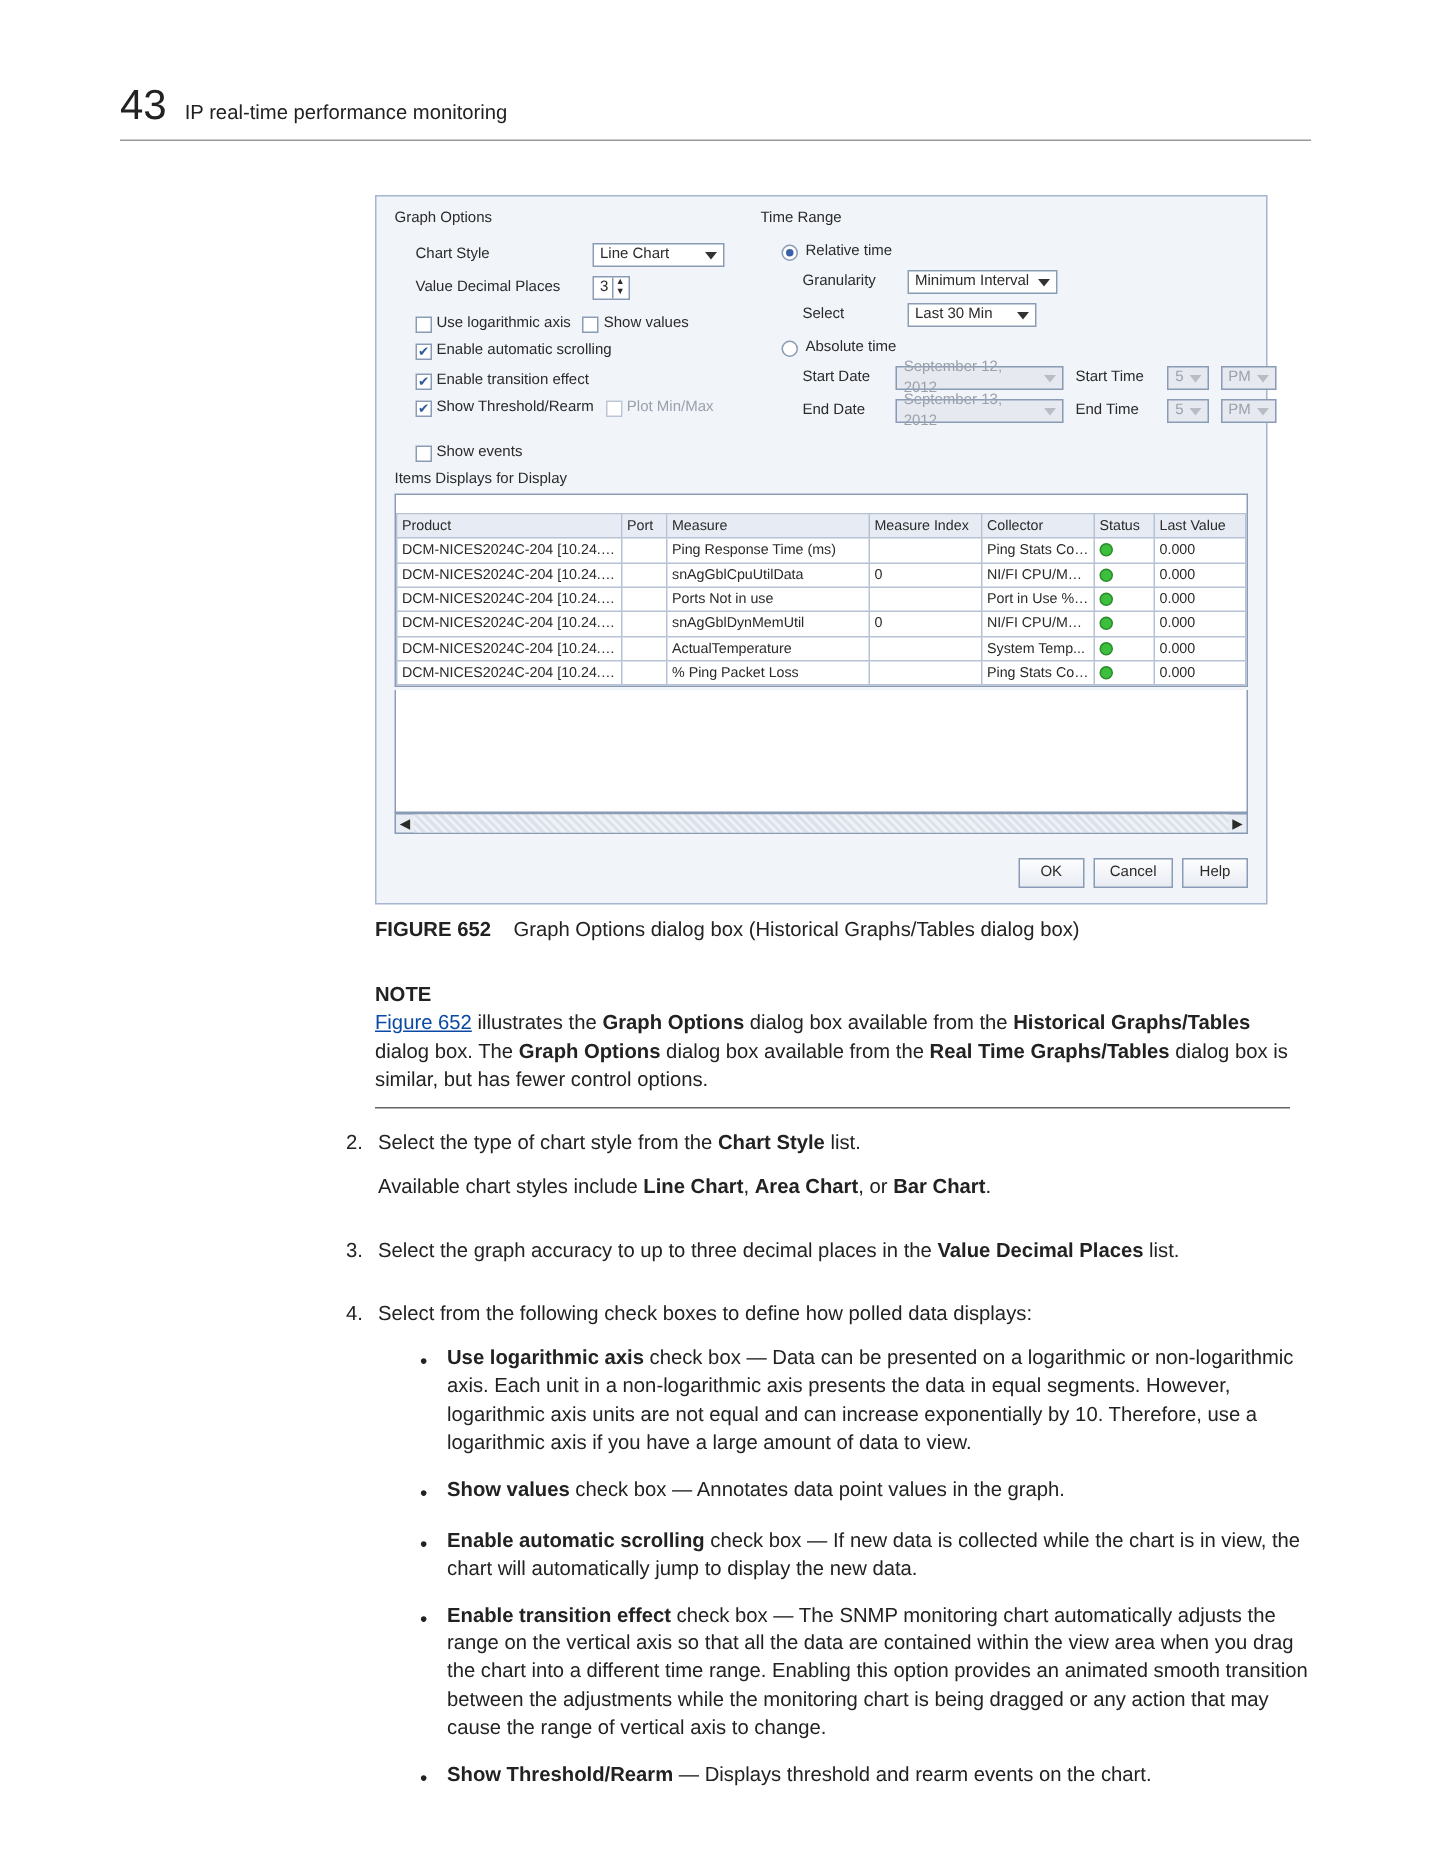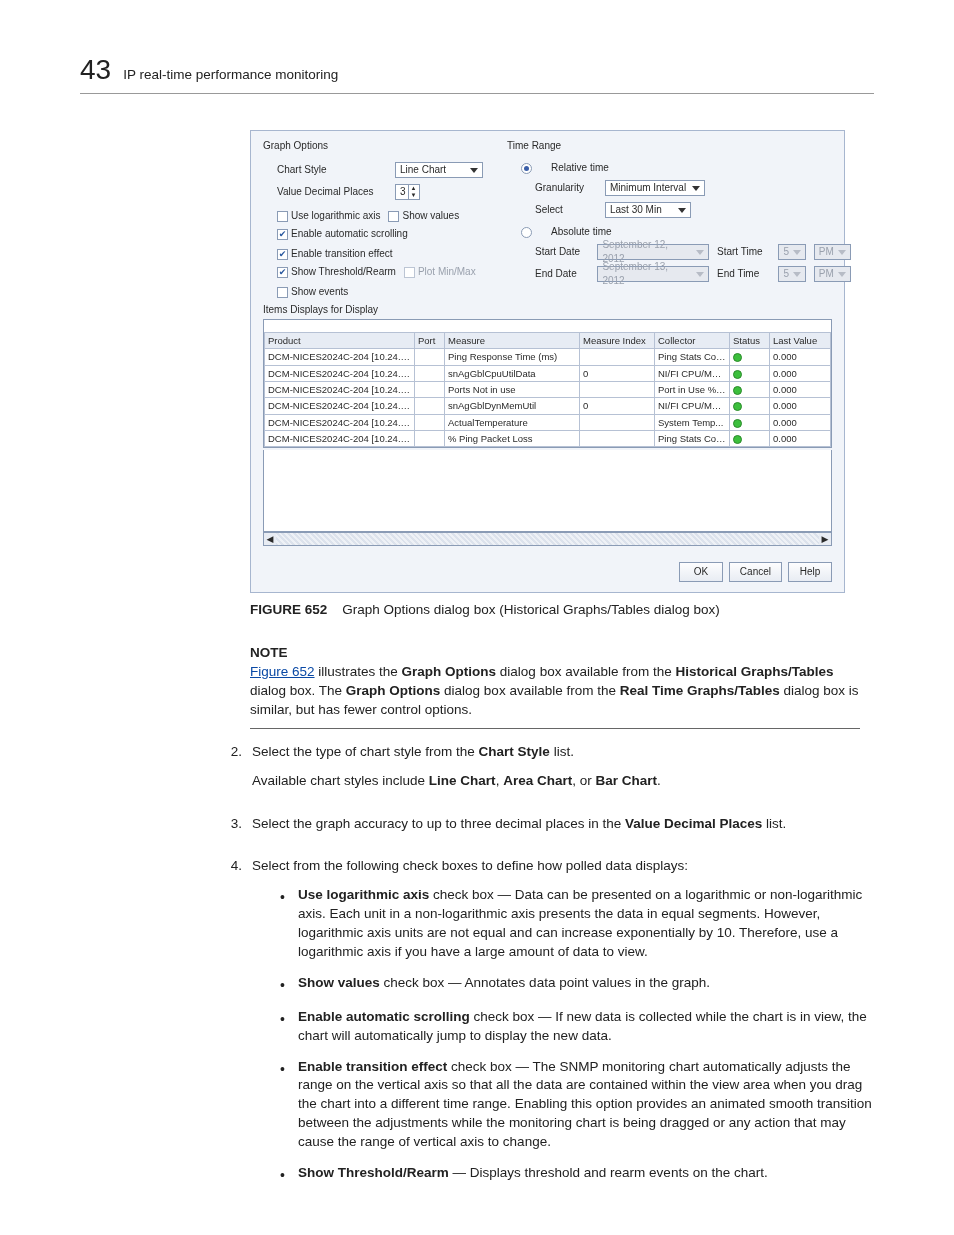--- a/index.html
+++ b/index.html
@@ -105,21 +105,21 @@
     background: #fff;
     display: inline-flex;
     align-items: center;
     justify-content: center;
     font-size: 9px;
     line-height: 9px;
     color: #2c5aa0;
   }
   .chk.disabled { color: #9aa1ad; }
   .chk.disabled .box { border-color: #bcc5d4; color: #bcc5d4; }
-  .radio-row { display: flex; align-items: center; gap: 19px; margin-left: 14px; }
+  .radio-row { display: flex; align-items: center; gap: 5px; margin-left: 14px; }
   .radio-dot {
     width: 11px; height: 11px; border: 1px solid #8a9bb5; border-radius: 50%;
     display: inline-flex; align-items: center; justify-content: center; background: #fff;
   }
   .radio-dot.on::after { content: ""; width: 5px; height: 5px; background: #3a5ea8; border-radius: 50%; }
 
   .items-title { padding: 0 12px 2px 12px; }
   .items-table {
     margin: 0 12px 2px 12px;
     border: 1px solid #8a9bb5;
@@ -263,21 +263,21 @@
       <div class="chk-row" style="margin-top:4px;">
         <span class="chk">
           <span class="box">✔</span>
           <span>Show Threshold/Rearm</span>
         </span>
         <span class="chk disabled">
           <span class="box"></span>
           <span>Plot Min/Max</span>
         </span>
       </div>
-      <div class="chk-row" style="margin-top:6px;">
+      <div class="chk-row" style="margin-top:16px;">
         <span class="chk">
           <span class="box"></span>
           <span>Show events</span>
         </span>
       </div>
     </div>
 
     <div class="col">
       <div class="section-title">Time Range</div>
 

